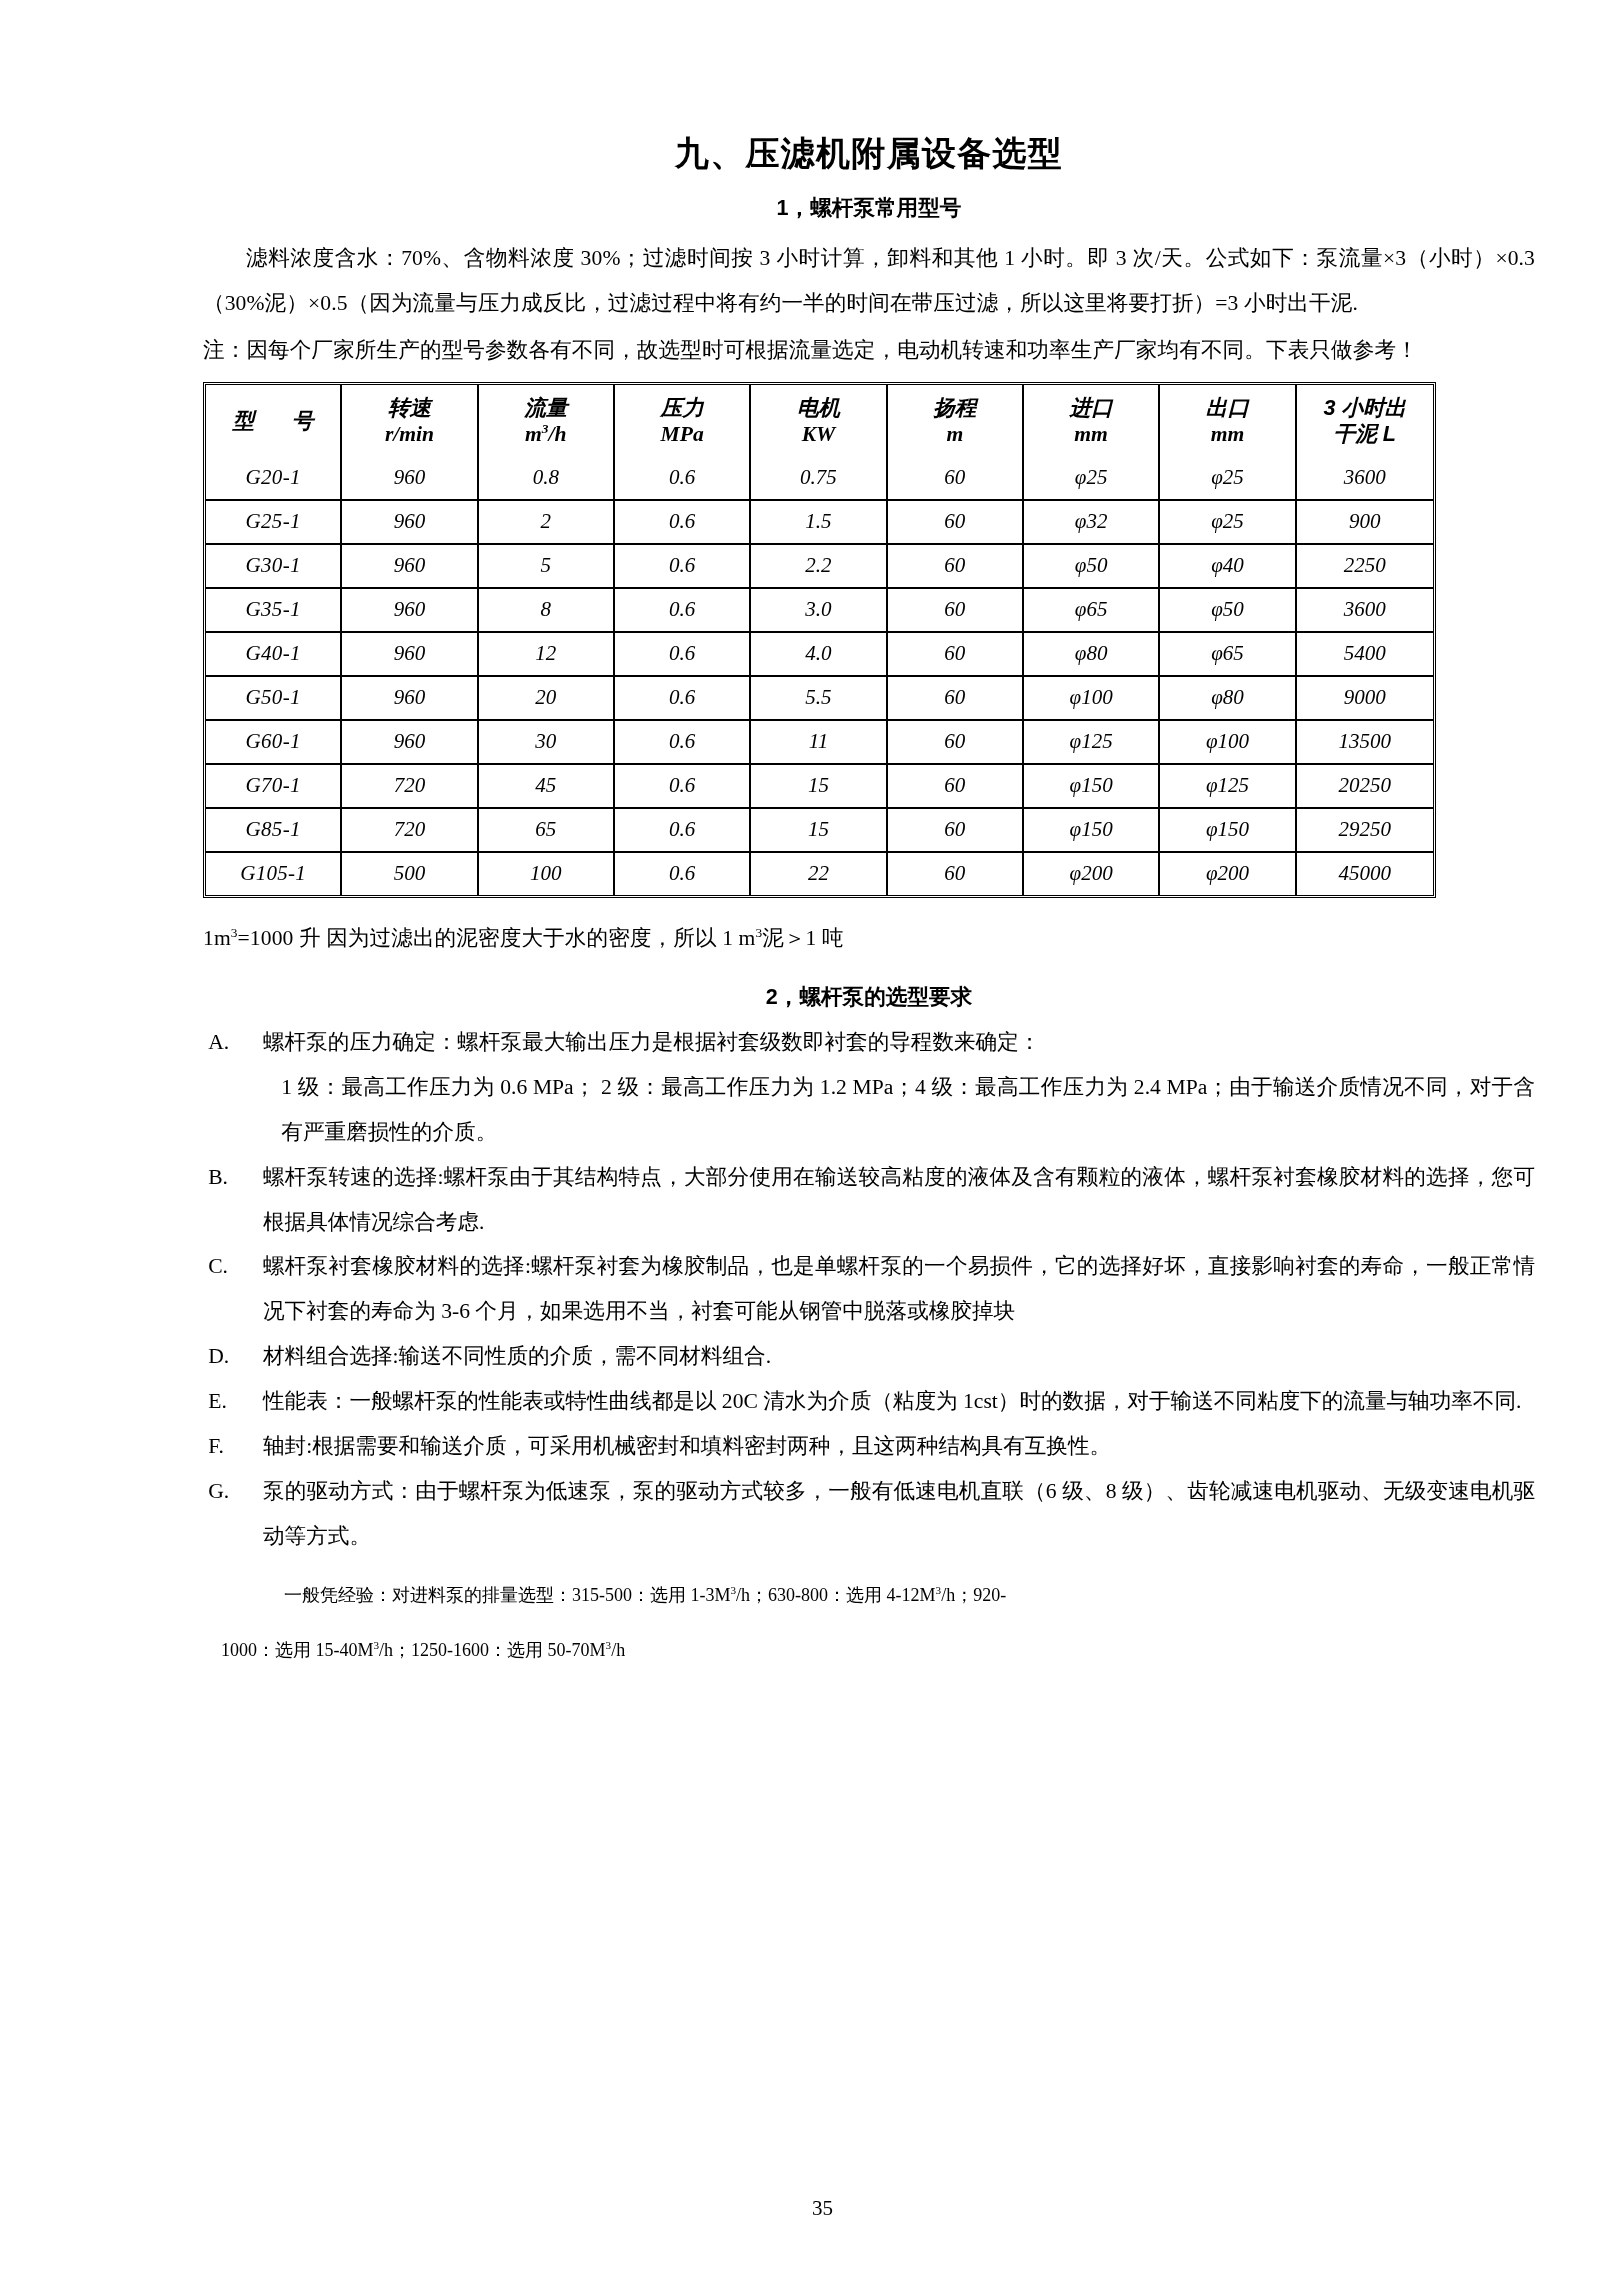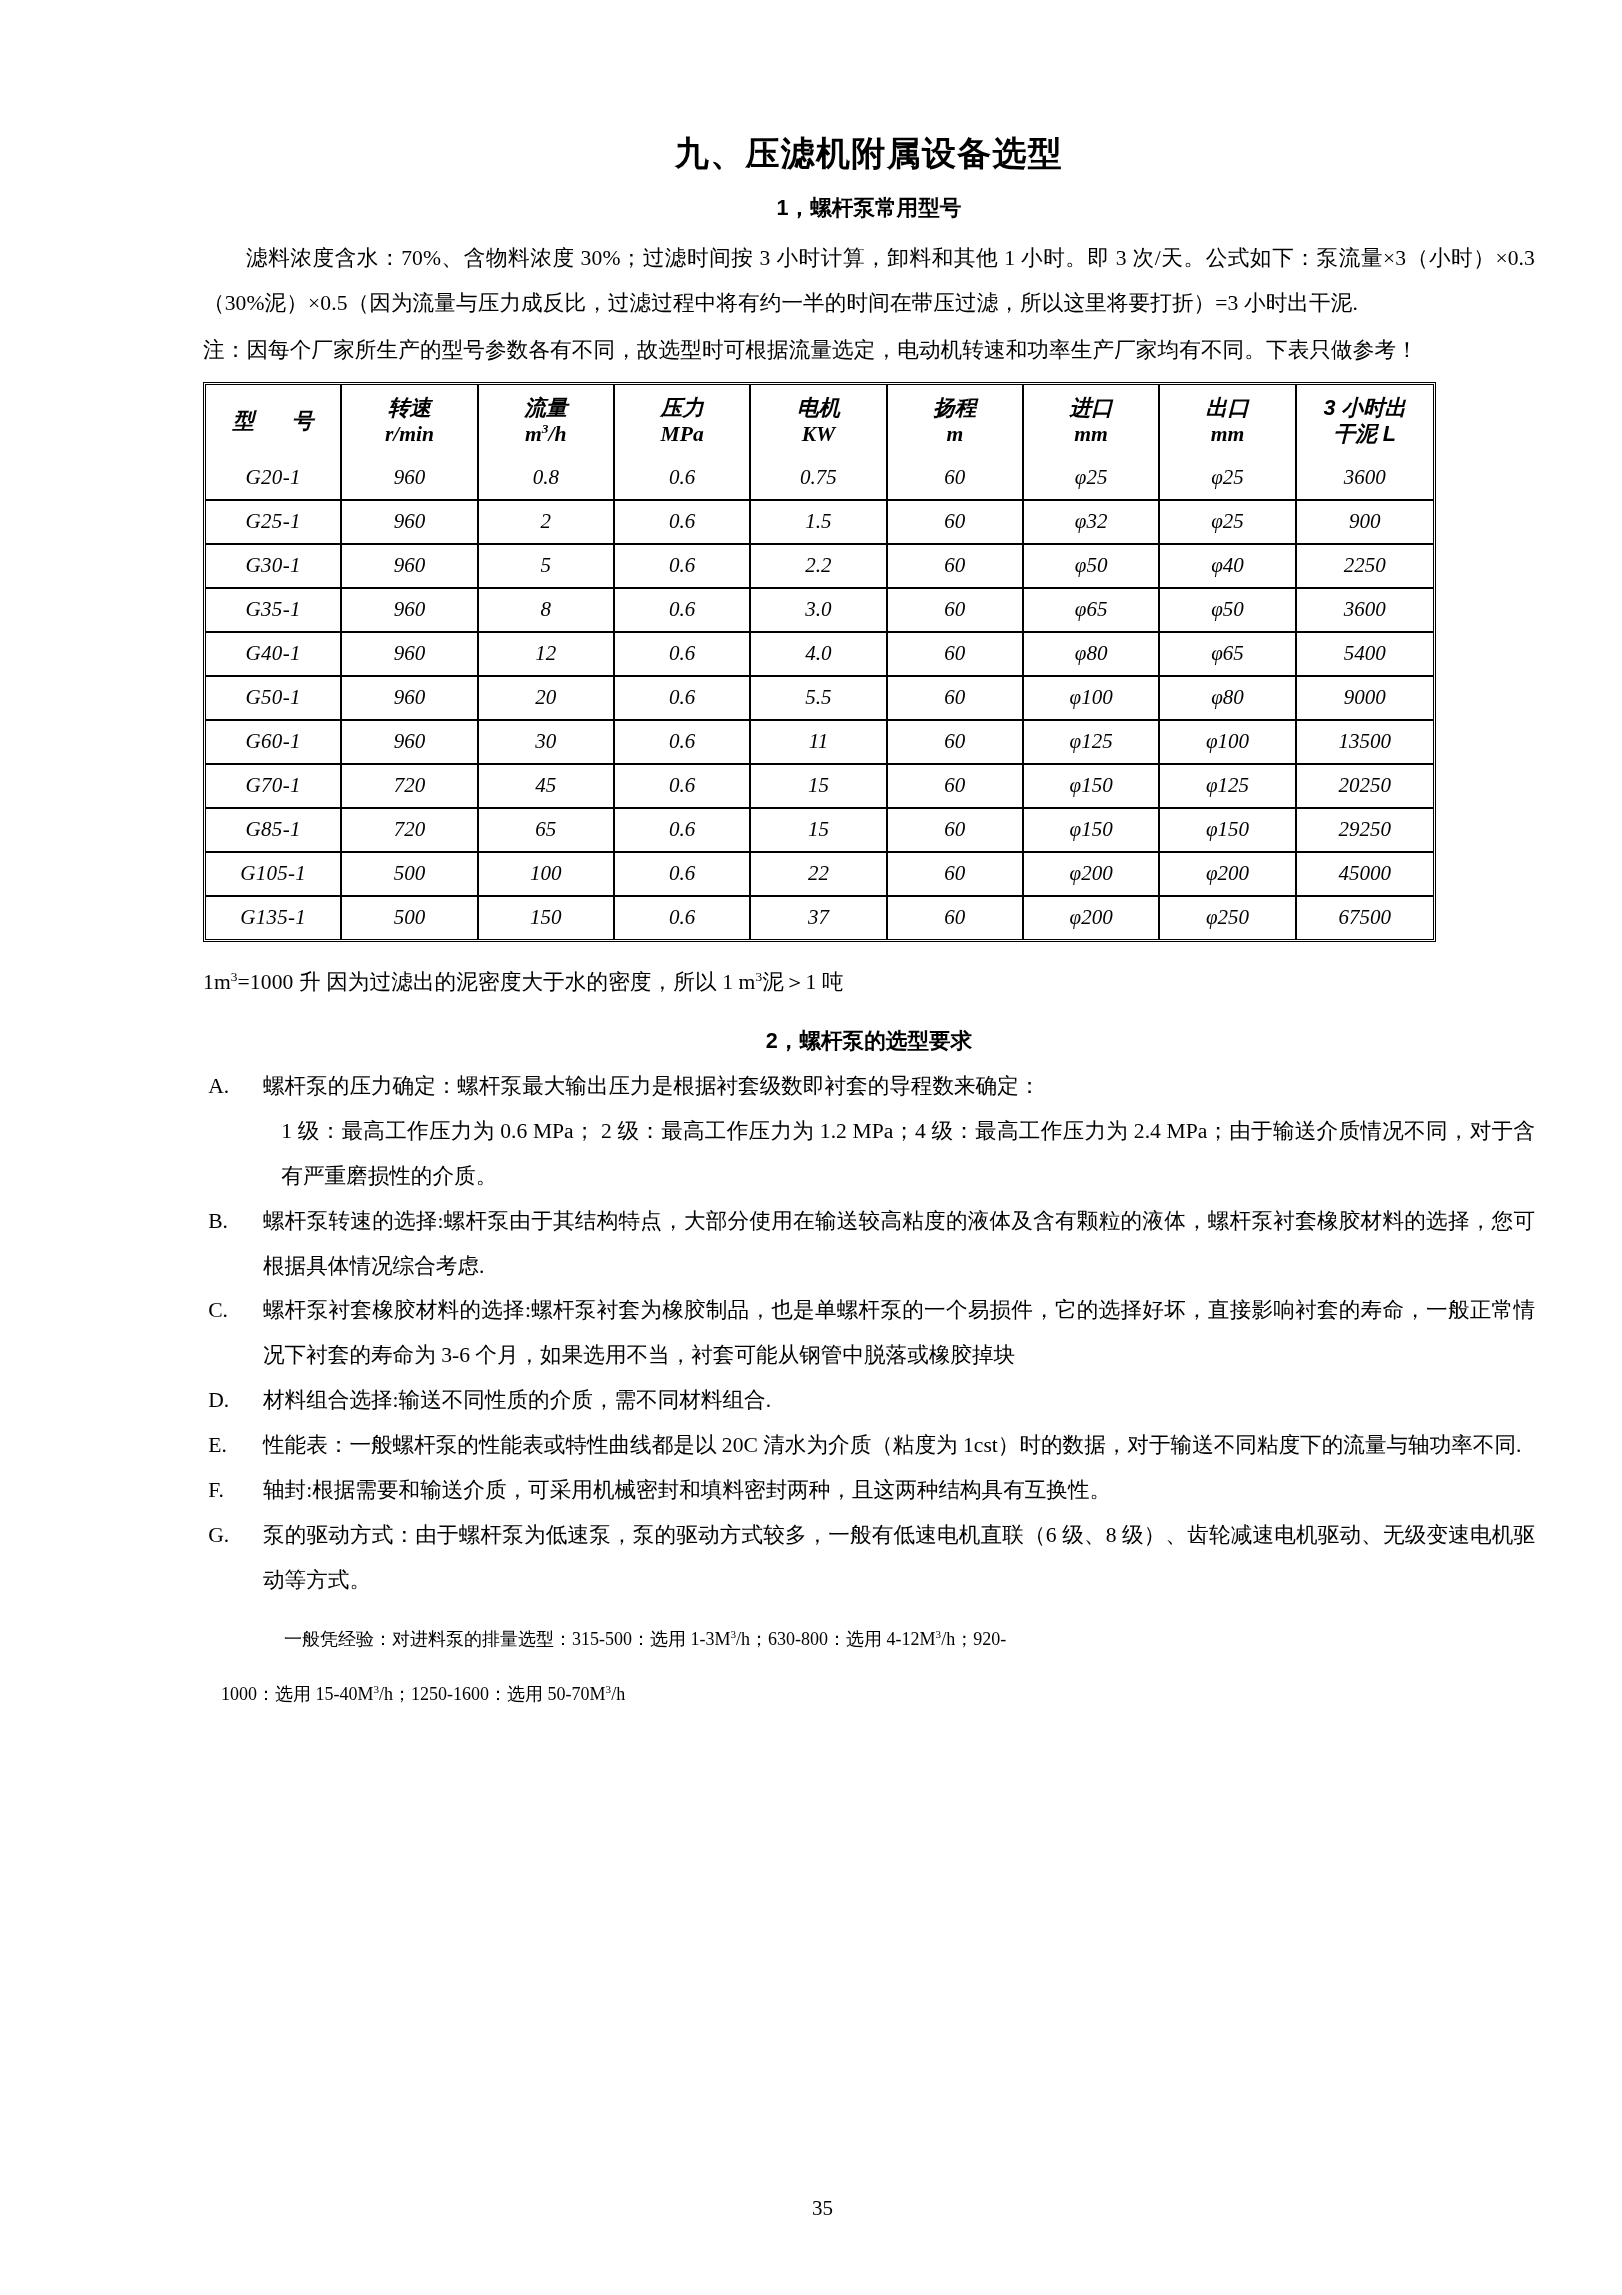--- a/index.html
+++ b/index.html
@@ -312,31 +312,20 @@
             <td class="model">G105-1</td>
             <td>500</td>
             <td>100</td>
             <td>0.6</td>
             <td>22</td>
             <td>60</td>
             <td>φ200</td>
             <td>φ200</td>
             <td>45000</td>
           </tr>
-          <tr>
-            <td class="model">G135-1</td>
-            <td>500</td>
-            <td>150</td>
-            <td>0.6</td>
-            <td>37</td>
-            <td>60</td>
-            <td>φ200</td>
-            <td>φ250</td>
-            <td>67500</td>
-          </tr>
         </tbody>
     </table>
   </div>
 
   <p class="para" style="margin-top:18.3px;">1m<sup class="exp">3</sup>=1000 升   因为过滤出的泥密度大于水的密度，所以 1 m<sup class="exp">3</sup>泥＞1 吨</p>
 
   <div class="section-heading" style="margin-top:19.6px;">2，螺杆泵的选型要求</div>
 
   <ol class="alpha-list" id="alpha-list">
       <li>

